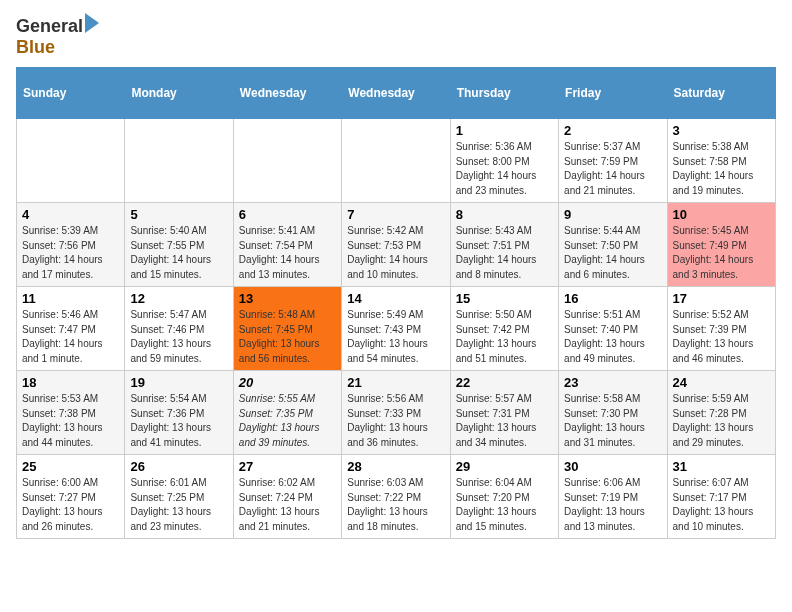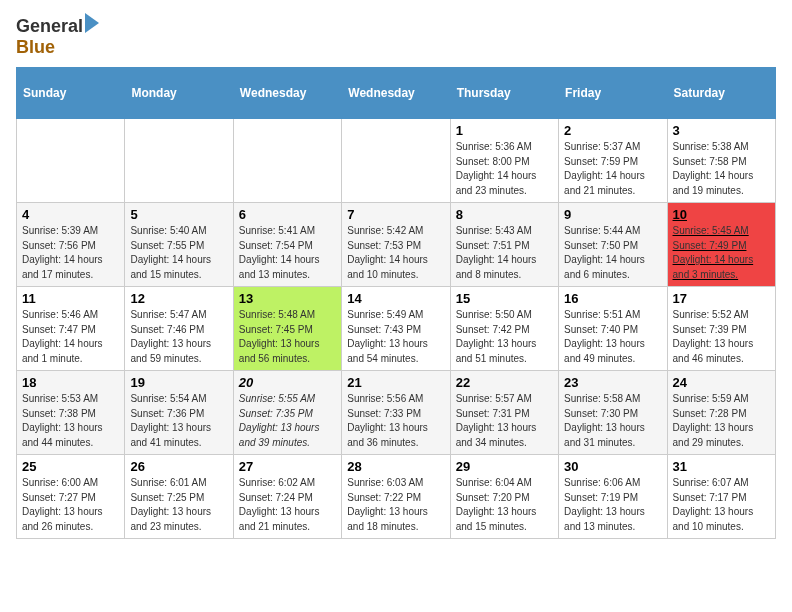--- a/index.html
+++ b/index.html
@@ -147,35 +147,35 @@
           <div class="day-info">Sunrise: 5:42 AM<br>Sunset: 7:53 PM<br>Daylight: 14 hours<br>and 10 minutes.</div>
         </td>
         <td style="background: rgb(245, 245, 245);">
           <span class="day-num">8</span>
           <div class="day-info">Sunrise: 5:43 AM<br>Sunset: 7:51 PM<br>Daylight: 14 hours<br>and 8 minutes.</div>
         </td>
         <td style="background: rgb(245, 245, 245);">
           <span class="day-num">9</span>
           <div class="day-info">Sunrise: 5:44 AM<br>Sunset: 7:50 PM<br>Daylight: 14 hours<br>and 6 minutes.</div>
         </td>
-        <td style="background: #ef4444; text-decoration: underline;">
+        <td style="background: #fca5a5;">
           <span class="day-num">10</span>
           <div class="day-info">Sunrise: 5:45 AM<br>Sunset: 7:49 PM<br>Daylight: 14 hours<br>and 3 minutes.</div>
         </td>
       </tr>
       <tr>
         <td style="background: rgb(255, 255, 255);">
           <span class="day-num">11</span>
           <div class="day-info">Sunrise: 5:46 AM<br>Sunset: 7:47 PM<br>Daylight: 14 hours<br>and 1 minute.</div>
         </td>
         <td style="background: rgb(255, 255, 255);">
           <span class="day-num">12</span>
           <div class="day-info">Sunrise: 5:47 AM<br>Sunset: 7:46 PM<br>Daylight: 13 hours<br>and 59 minutes.</div>
         </td>
-        <td style="background: #bef264; margin-left: 22px;">
+        <td style="background: #f97316; margin-left: 22px;">
           <span class="day-num">13</span>
           <div class="day-info">Sunrise: 5:48 AM<br>Sunset: 7:45 PM<br>Daylight: 13 hours<br>and 56 minutes.</div>
         </td>
         <td style="background: rgb(255, 255, 255);">
           <span class="day-num">14</span>
           <div class="day-info">Sunrise: 5:49 AM<br>Sunset: 7:43 PM<br>Daylight: 13 hours<br>and 54 minutes.</div>
         </td>
         <td style="background: rgb(255, 255, 255);">
           <span class="day-num">15</span>
           <div class="day-info">Sunrise: 5:50 AM<br>Sunset: 7:42 PM<br>Daylight: 13 hours<br>and 51 minutes.</div>

